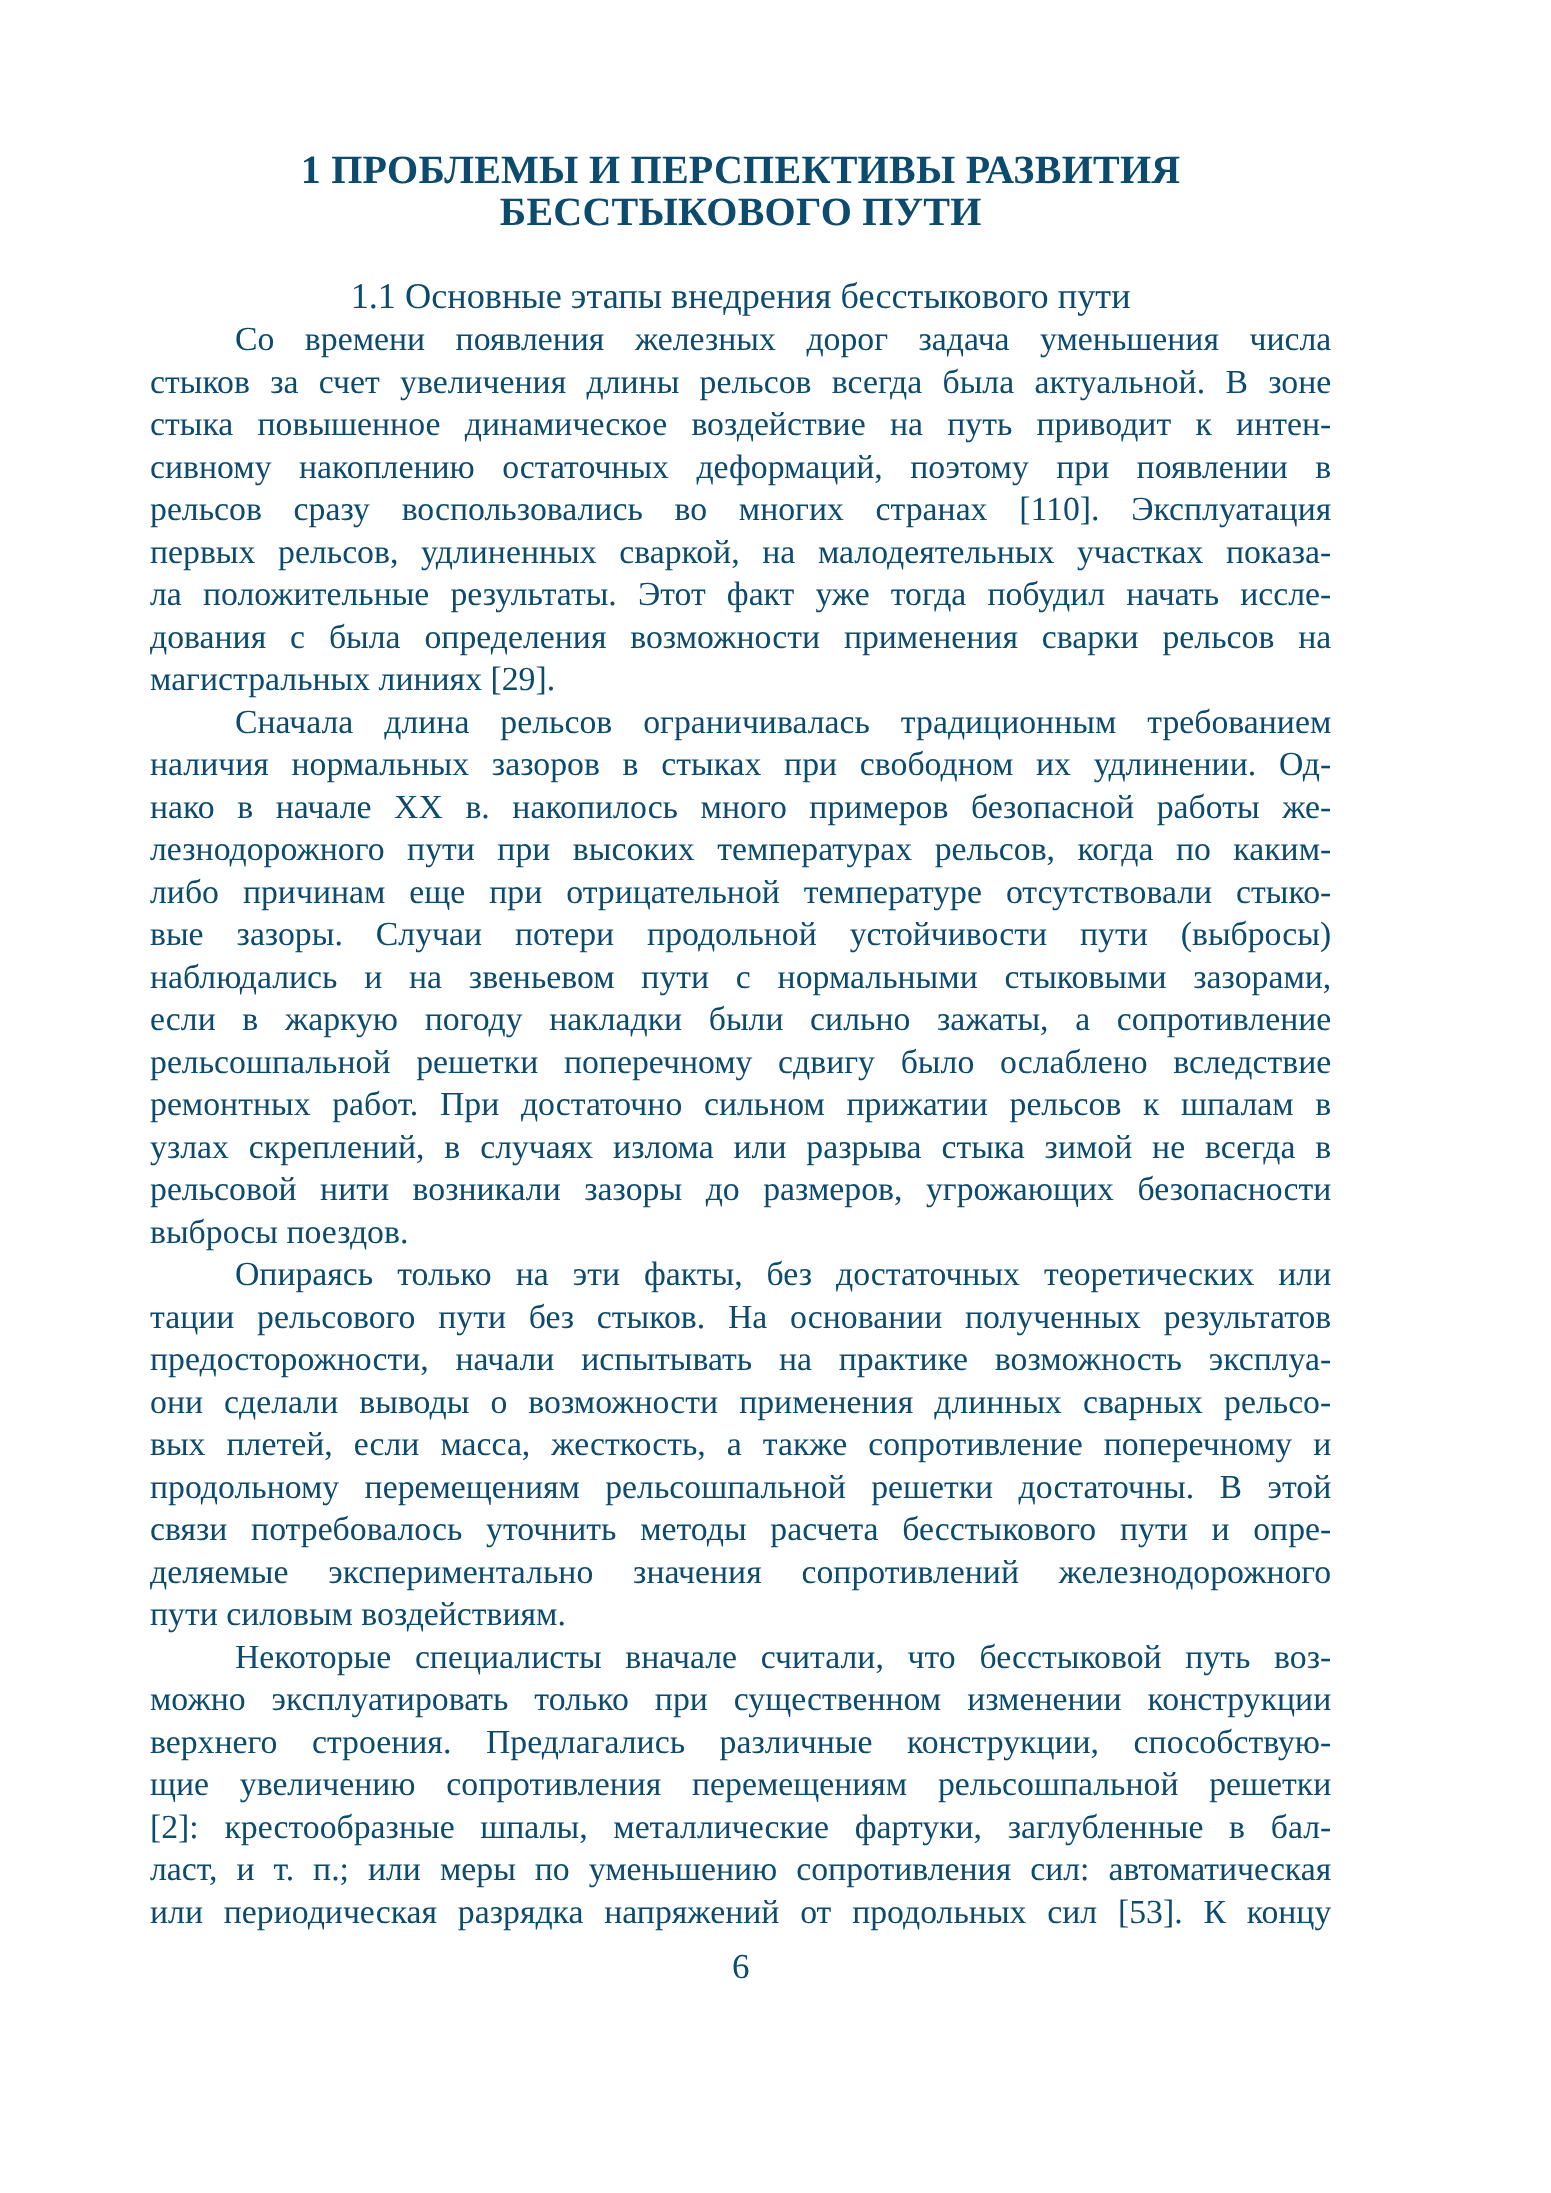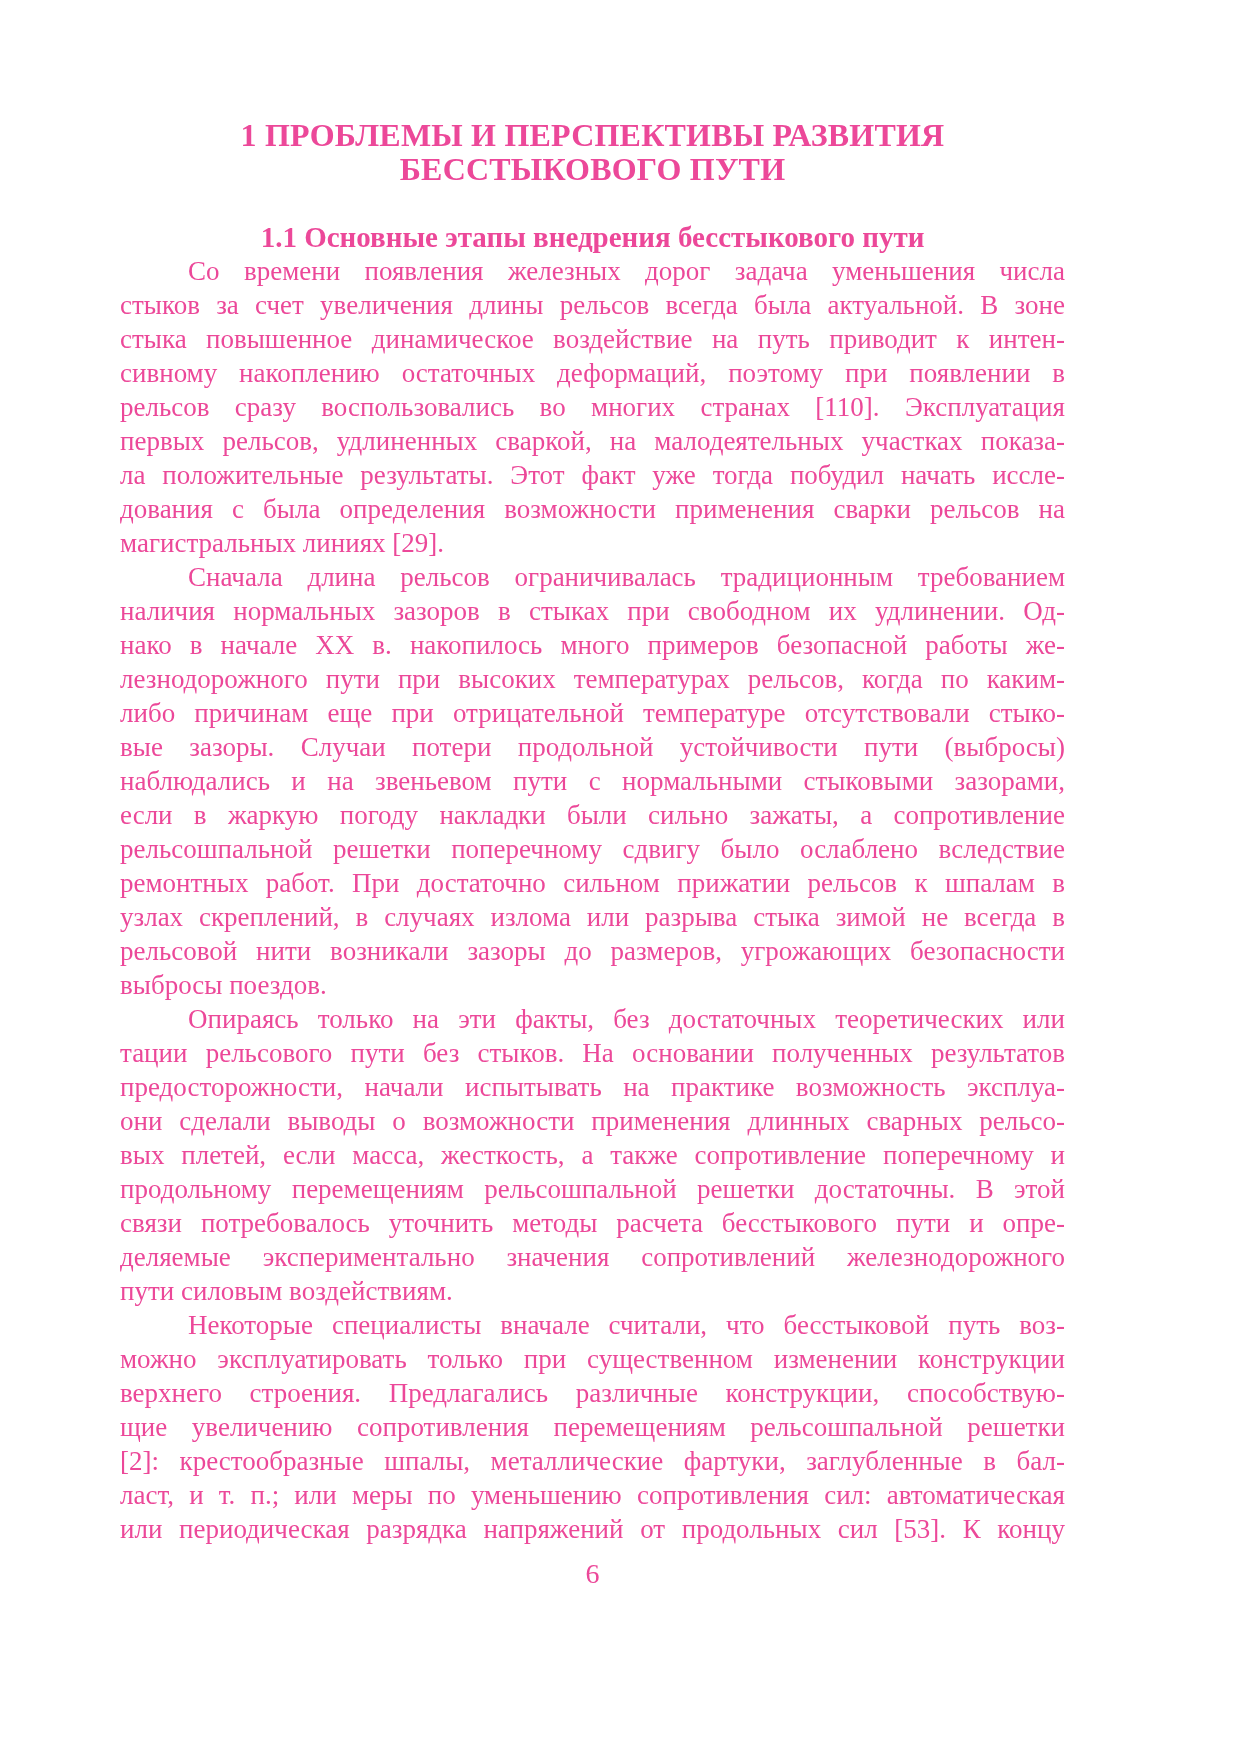--- a/index.html
+++ b/index.html
@@ -1,21 +1,21 @@
 <!DOCTYPE html>
 <html lang="ru"><head>
 <meta charset="utf-8">
 <style>
   html, body { margin: 0; padding: 0; background: #e8e8e8; }
   .page {
     width: 1241px;
     height: 1754px;
     margin: 0 auto;
     background: #ffffff;
-    color: #ec4899;
+    color: #0c4a6e;
     font-family: "Liberation Serif", "DejaVu Serif", serif;
     position: relative;
     overflow: hidden;
     box-sizing: border-box;
   }
   .content {
     box-sizing: border-box;
     padding: 118px 176px 0 120px; 
   }
   .chapter-title {
@@ -23,21 +23,21 @@
     font-size: 32px;
     line-height: 34px;
     font-weight: bold;
     text-align: center;
     letter-spacing: 0.2px;
   }
   .section-heading {
     margin: 34px 0 0 0;
     font-size: 29px;
     line-height: 34px;
-    font-weight: bold;
+    font-weight: normal;
     text-align: center;
   }
   .body-text {
     font-size: 27px;
     line-height: 34px;
   }
   .paragraph { margin: 0; }
   .line {
     height: 34px;
     overflow: hidden;

